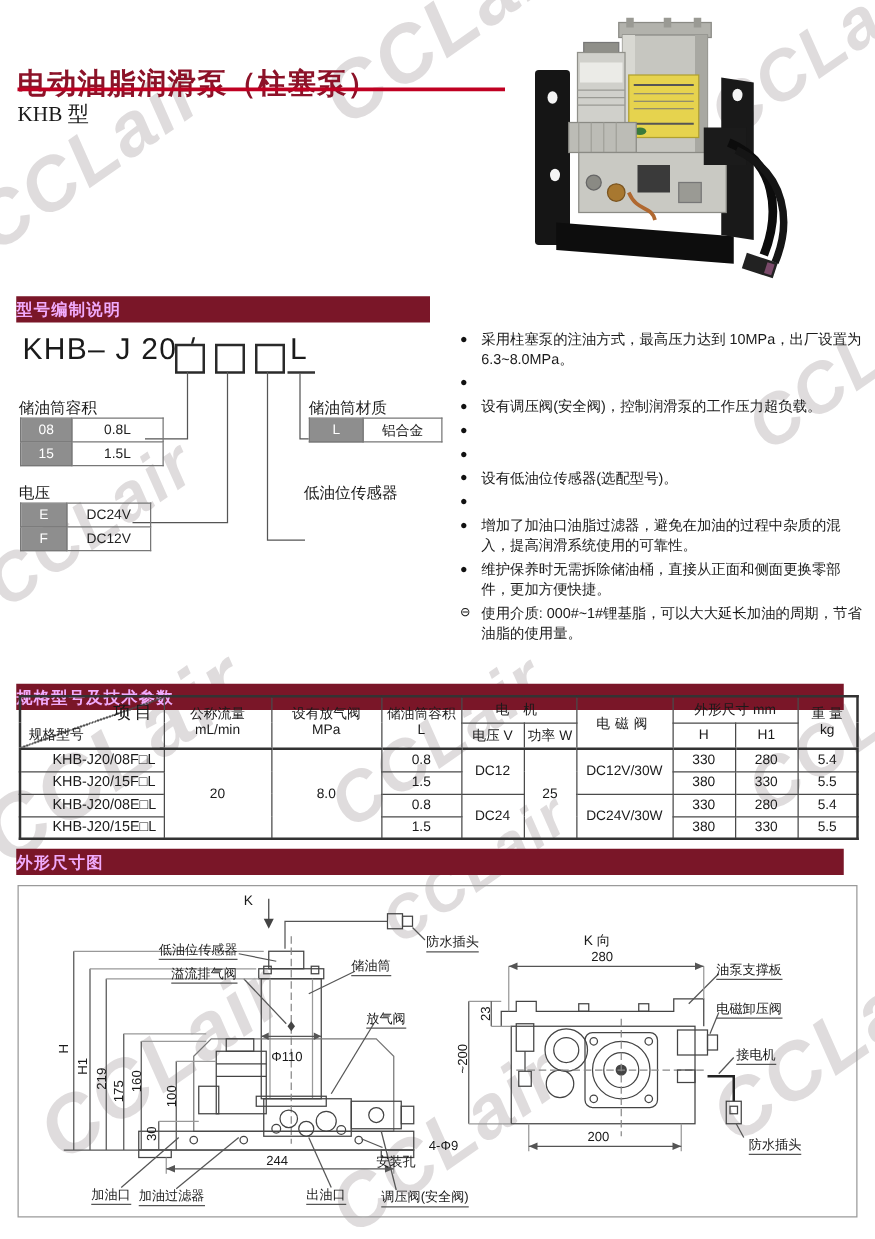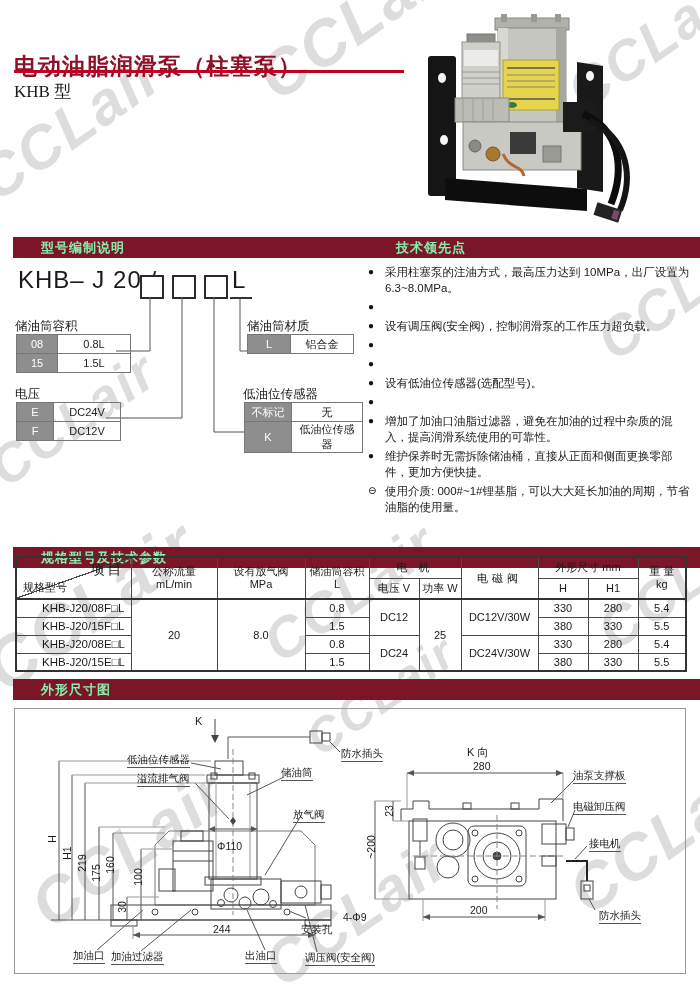--- a/index.html
+++ b/index.html
@@ -9,22 +9,22 @@
   
   .wm{position:absolute;z-index:1;font-style:italic;font-weight:bold;
       color:rgba(150,140,143,0.30);transform:rotate(-35deg);white-space:nowrap;
       pointer-events:none;letter-spacing:2px;}
   .z2{z-index:2;}
   
   .title{font-size:23px;font-weight:bold;color:#8c1228;letter-spacing:1px;white-space:nowrap;}
   .title-rule{background:#c00022;height:3px;}
   .subtitle{font-family:"Liberation Serif","DejaVu Serif",serif;font-size:17px;color:#1a1a1a;}
   
-  .bar{background:#7a1628;color:#86efac;font-size:13px;font-weight:bold;
-       height:21px;line-height:21px;padding-left:28px;letter-spacing:1px;}
+  .bar{background:#7a1628;color:#f0abfc;font-size:13px;font-weight:bold;
+       height:21px;line-height:21px;padding-left:0;letter-spacing:1px;}
   
   .model-line{font-size:24px;color:#1a1a1a;letter-spacing:1px;white-space:nowrap;}
   .mbox{width:20px;height:20px;border:2px solid #2a2a2a;background:#fff;}
   .l-underline{height:2px;background:#333;}
   .grp-label{font-size:12.5px;color:#1a1a1a;white-space:nowrap;}
   table.grp{border-collapse:collapse;}
   table.grp td{border:1px solid #777;font-size:11px;text-align:center;padding:0 3px;height:18px;}
   td.code{background:#8e8e8e;color:#fff;}
   td.small{font-size:10px;}
   
@@ -125,23 +125,20 @@
       <g transform="rotate(18 193 198)">
         <rect x="180" y="192" width="26" height="13" fill="#222"></rect>
         <rect x="198" y="194" width="6" height="9" fill="#7a4a6a"></rect>
       </g>
     </svg>
   </div>
 
   <div class="abs bar z2" style="left:13px;top:237px;width:331px;">
     <span>型号编制说明</span>
   </div>
-  <div class="abs bar z2" style="left:368px;top:237px;width:307px;">
-    <span>技术领先点</span>
-  </div>
 
   <div class="abs model-line z2" style="left:18px;top:266px;">KHB– J 20 /</div>
   <div class="abs mbox z2" style="left:140px;top:275px;"></div>
   <div class="abs mbox z2" style="left:172px;top:275px;"></div>
   <div class="abs mbox z2" style="left:204px;top:275px;"></div>
   <div class="abs model-line z2" style="left:232px;top:266px;">L</div>
   <div class="abs l-underline z2" style="left:230px;top:297px;width:22px;"></div>
 
   <svg class="abs z2" style="left:0;top:265px;" width="360" height="185">
     <path d="M150,32 V86 H116" stroke="#555" fill="none"></path>
@@ -182,32 +179,20 @@
       <td style="width:60px;">DC24V</td>
     </tr>
     <tr>
       <td class="code">F</td>
       <td>DC12V</td>
     </tr>
   </tbody>
     </table>
 
   <div class="abs grp-label z2" style="left:243px;top:386px;">低油位传感器</div>
-  <table class="grp abs z2" style="left:244px;top:402px;">
-    <tbody>
-        <tr>
-      <td class="code small" style="width:40px;">不标记</td>
-      <td style="width:64px;">无</td>
-    </tr>
-    <tr>
-      <td class="code">K</td>
-      <td class="small">低油位传感器</td>
-    </tr>
-  </tbody>
-    </table>
 
   <div class="abs tp-list z2" style="left:368px;top:264px;">
     <div class="tp-item">
         <span class="tp-bullet">●</span>
         <span>采用柱塞泵的注油方式，最高压力达到 10MPa，出厂设置为 6.3~8.0MPa。</span>
       </div>
     <div class="tp-item">
         <span class="tp-bullet">●</span>
       </div>
     <div class="tp-item">

